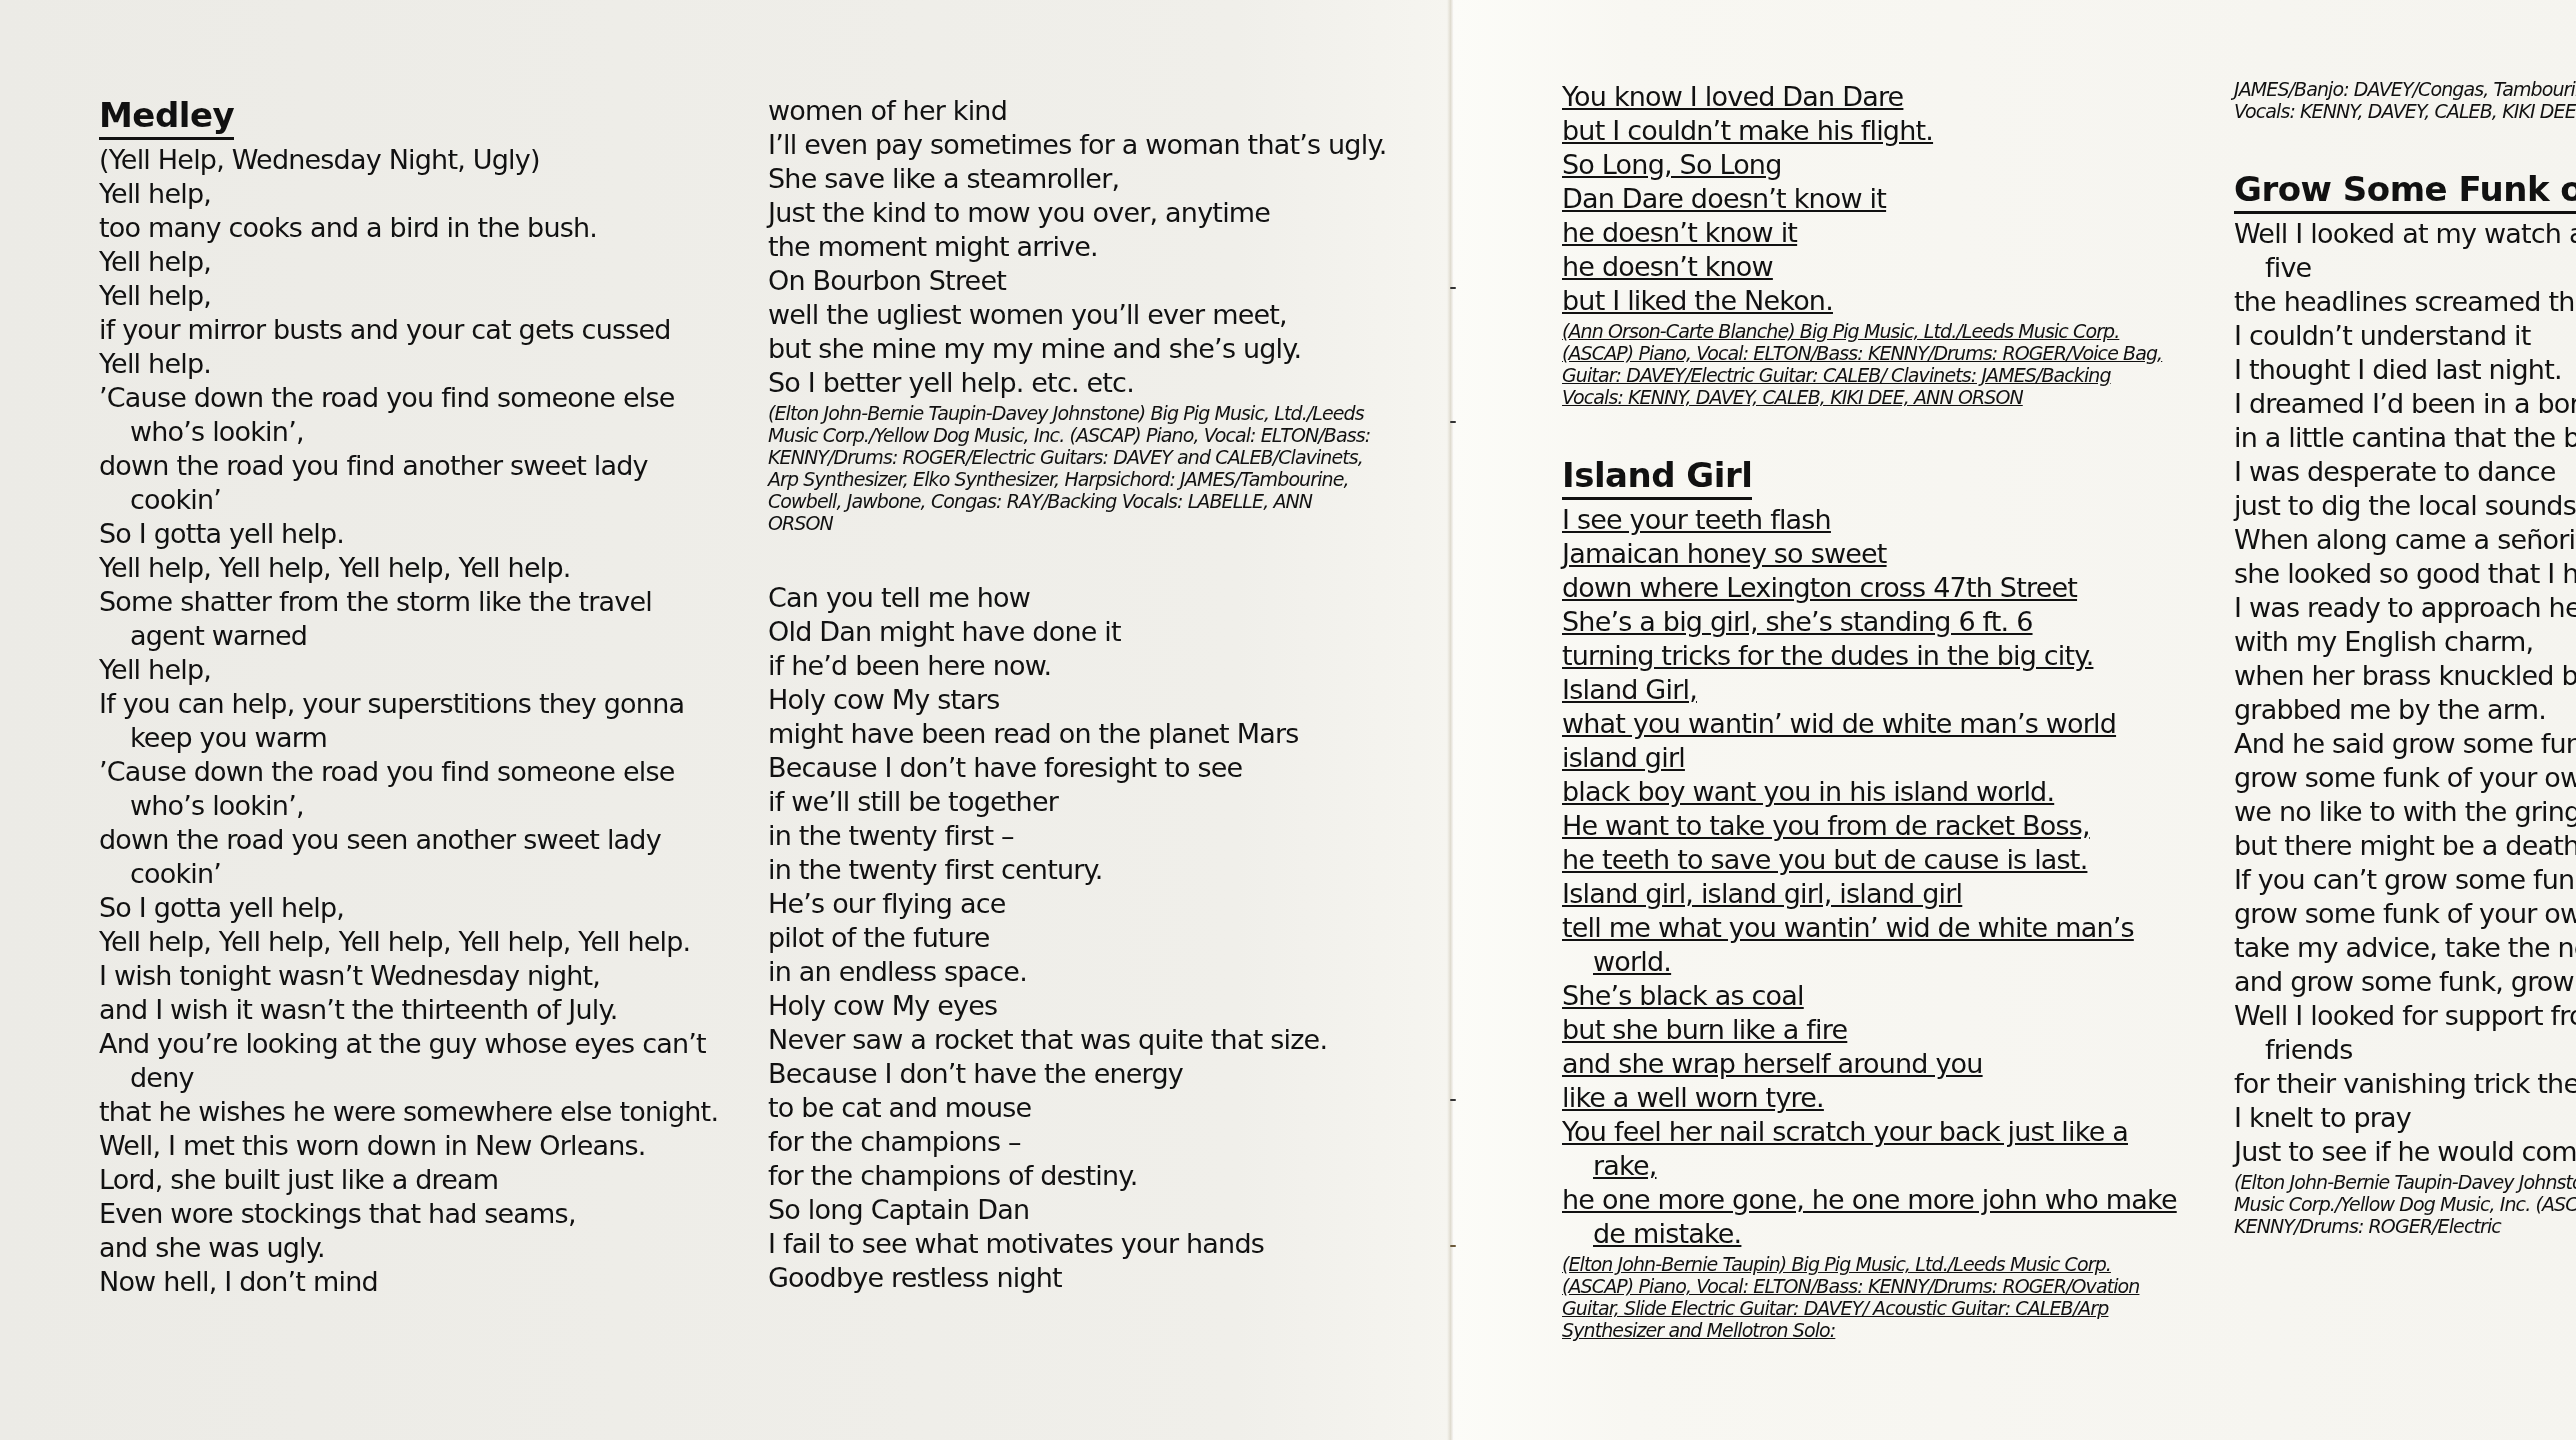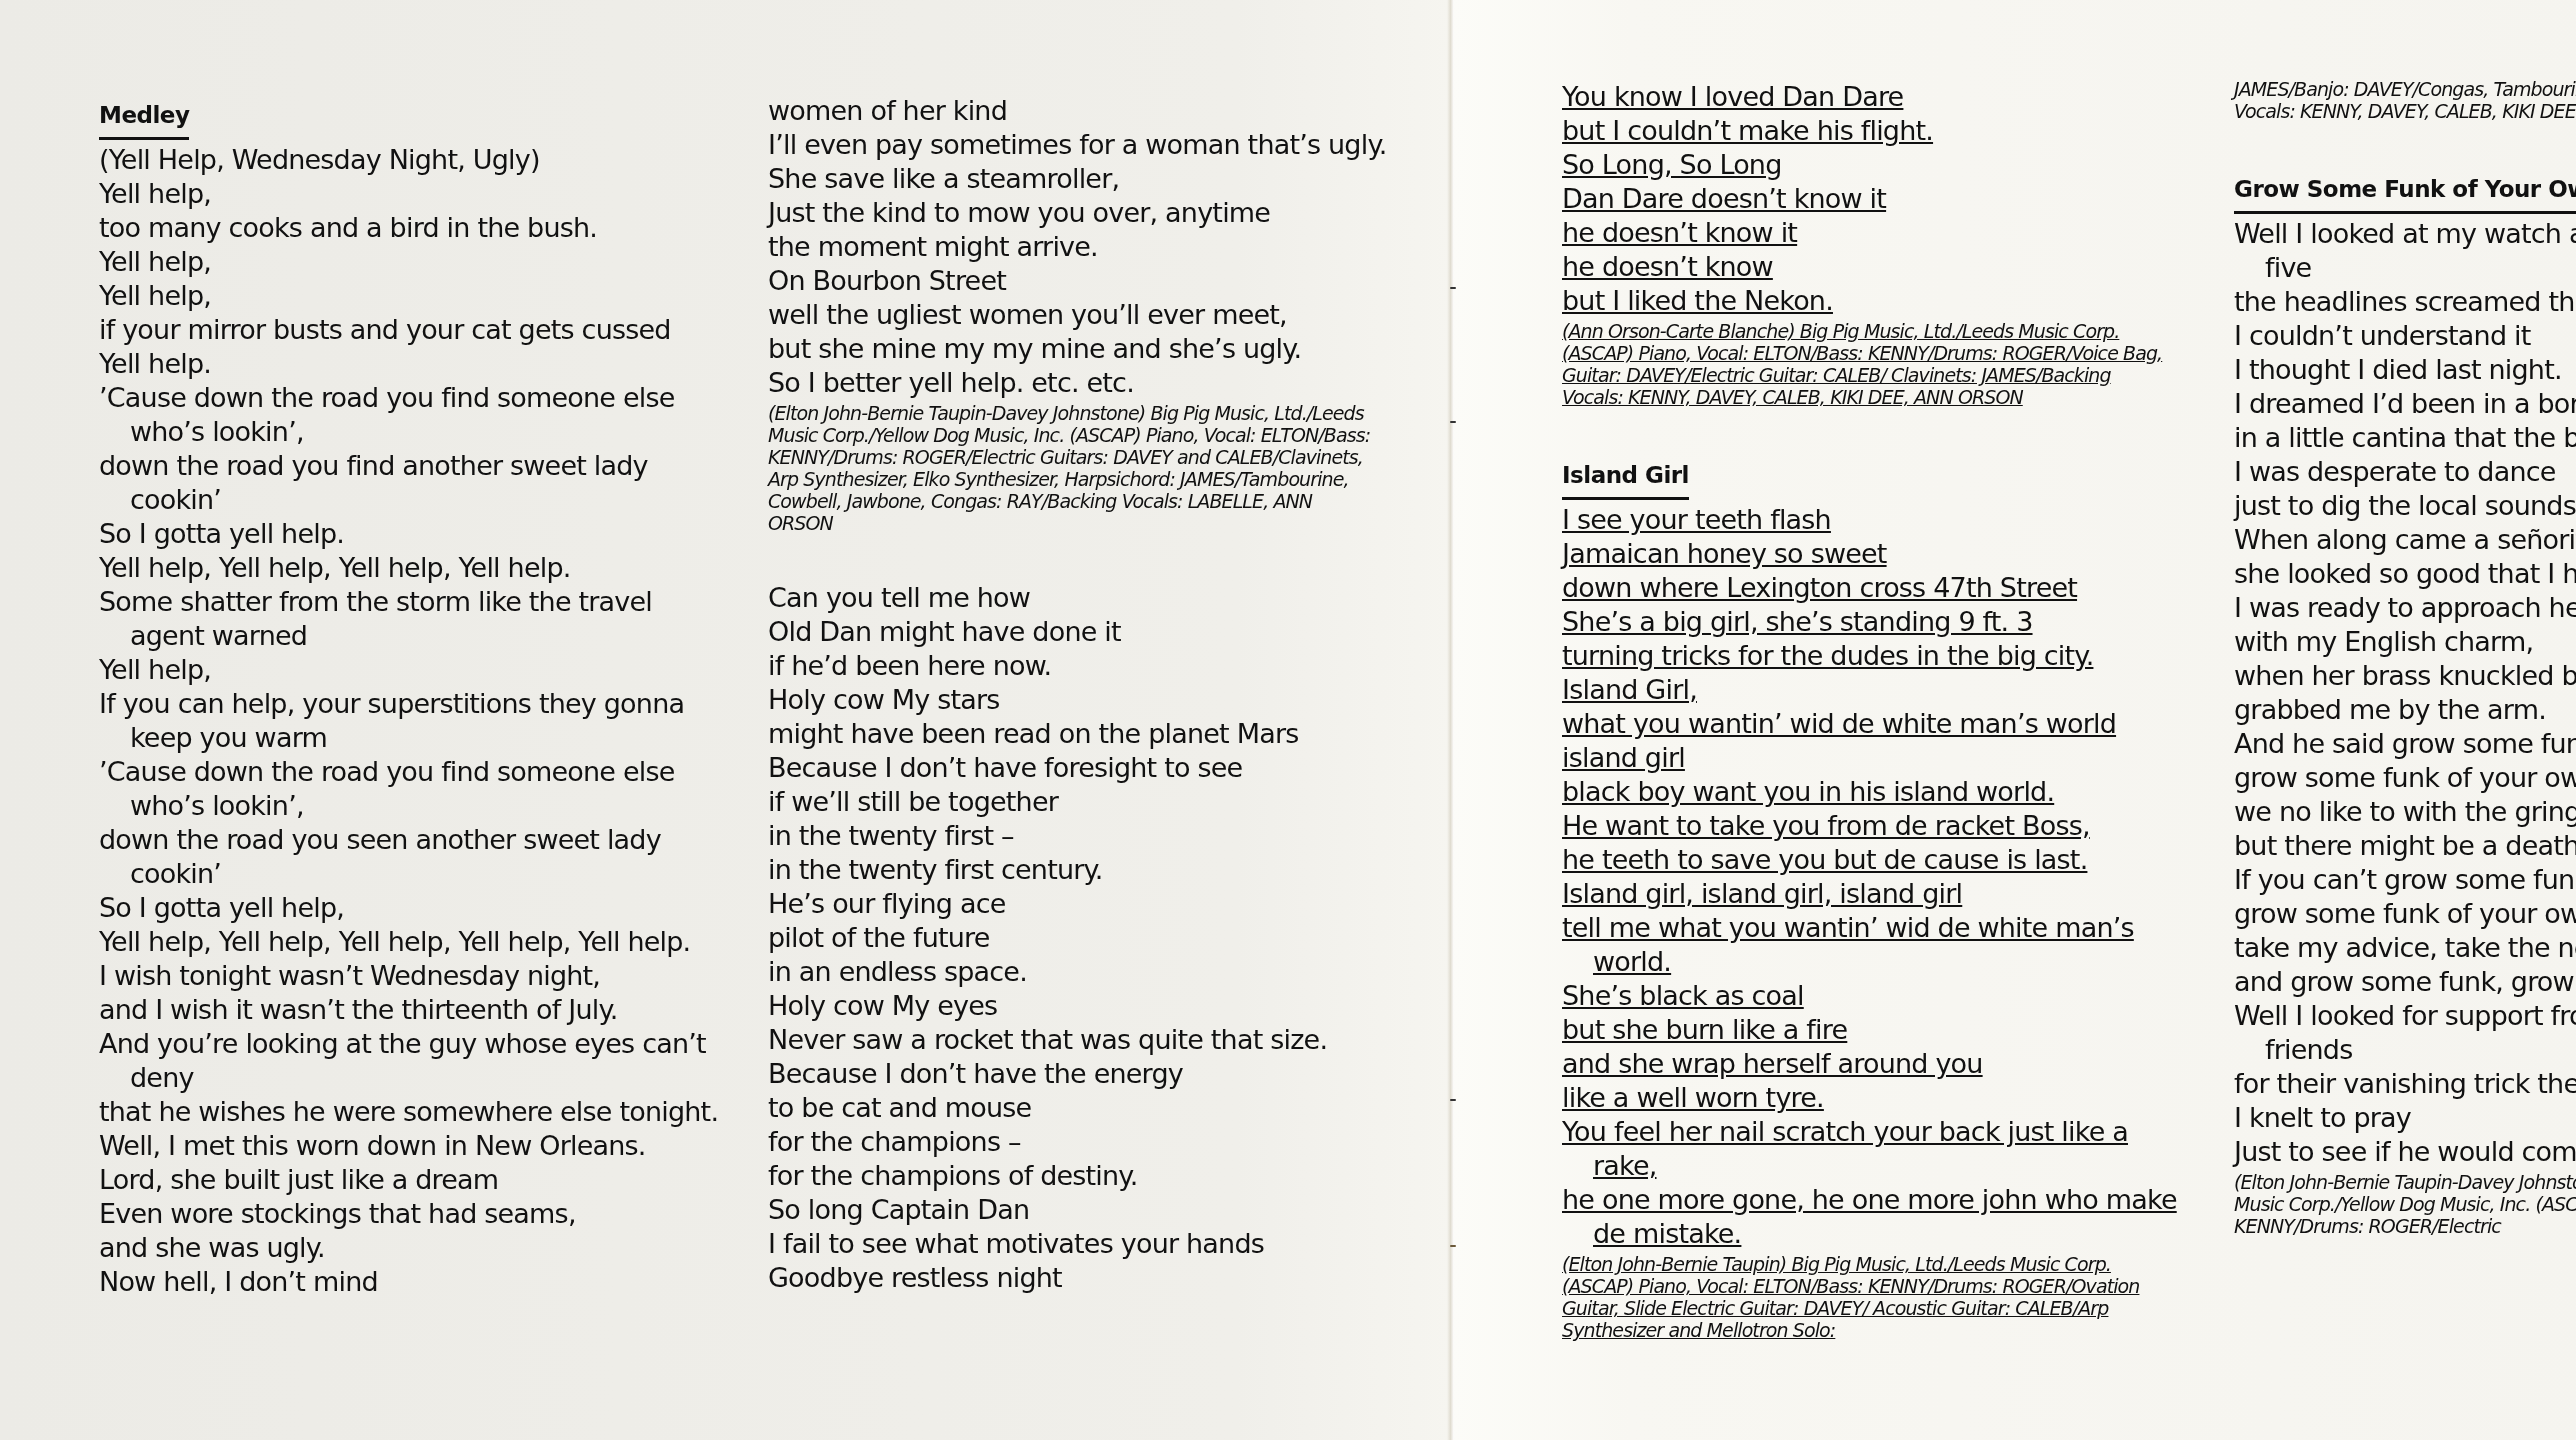--- a/index.html
+++ b/index.html
@@ -20,21 +20,21 @@
     background: linear-gradient(to right, rgba(200,196,180,0) 0%, rgba(215,210,195,0.7) 50%, rgba(255,255,255,0.9) 100%);
   }
   .col {
     position: absolute; top: 95px; width: 629px;
   }
   .col.c1 { left: 99px; }
   .col.c2 { left: 768px; top: 94px; }
   .col.c3 { left: 1563px; top: 80px; }
   .col.c4 { left: 2234px; top: 78px; }
   .song-title {
-    font-weight: bold; font-size: 23px; line-height: 41px;
+    font-weight: bold; font-size: 34px; line-height: 41px;
     display: inline-block; border-bottom: 3.1px solid #111; padding-bottom: 1px;
     margin: 0 0 3.1px 0; letter-spacing: -0.5px;
   }
   .lyrics { margin: 0; padding: 0; list-style: none; }
   .lyrics li {
     font-size: 27px; line-height: 34px; letter-spacing: -0.8px;
     padding-left: 31px; text-indent: -31px; white-space: normal;
   }
   .credits {
     font-style: italic; font-size: 19px; line-height: 22px;
@@ -134,21 +134,21 @@
           <li>he doesn’t know</li>
           <li>but I liked the Nekon.</li>
         </ul>
       <p class="credits">(Ann Orson-Carte Blanche) Big Pig Music, Ltd./Leeds Music Corp. (ASCAP) Piano, Vocal: ELTON/Bass: KENNY/Drums: ROGER/Voice Bag, Guitar: DAVEY/Electric Guitar: CALEB/ Clavinets: JAMES/Backing Vocals: KENNY, DAVEY, CALEB, KIKI DEE, ANN ORSON</p>
       <div class="gap-md"></div>
       <h2 class="song-title">Island Girl</h2>
       <ul class="lyrics">
           <li>I see your teeth flash</li>
           <li>Jamaican honey so sweet</li>
           <li>down where Lexington cross 47th Street</li>
-          <li>She’s a big girl, she’s standing 9 ft. 3</li>
+          <li>She’s a big girl, she’s standing 6 ft. 6</li>
           <li>turning tricks for the dudes in the big city.</li>
           <li>Island Girl,</li>
           <li>what you wantin’ wid de white man’s world</li>
           <li>island girl</li>
           <li>black boy want you in his island world.</li>
           <li>He want to take you from de racket Boss,</li>
           <li>he teeth to save you but de cause is last.</li>
           <li>Island girl, island girl, island girl</li>
           <li>tell me what you wantin’ wid de white man’s world.</li>
           <li>She’s black as coal</li>

